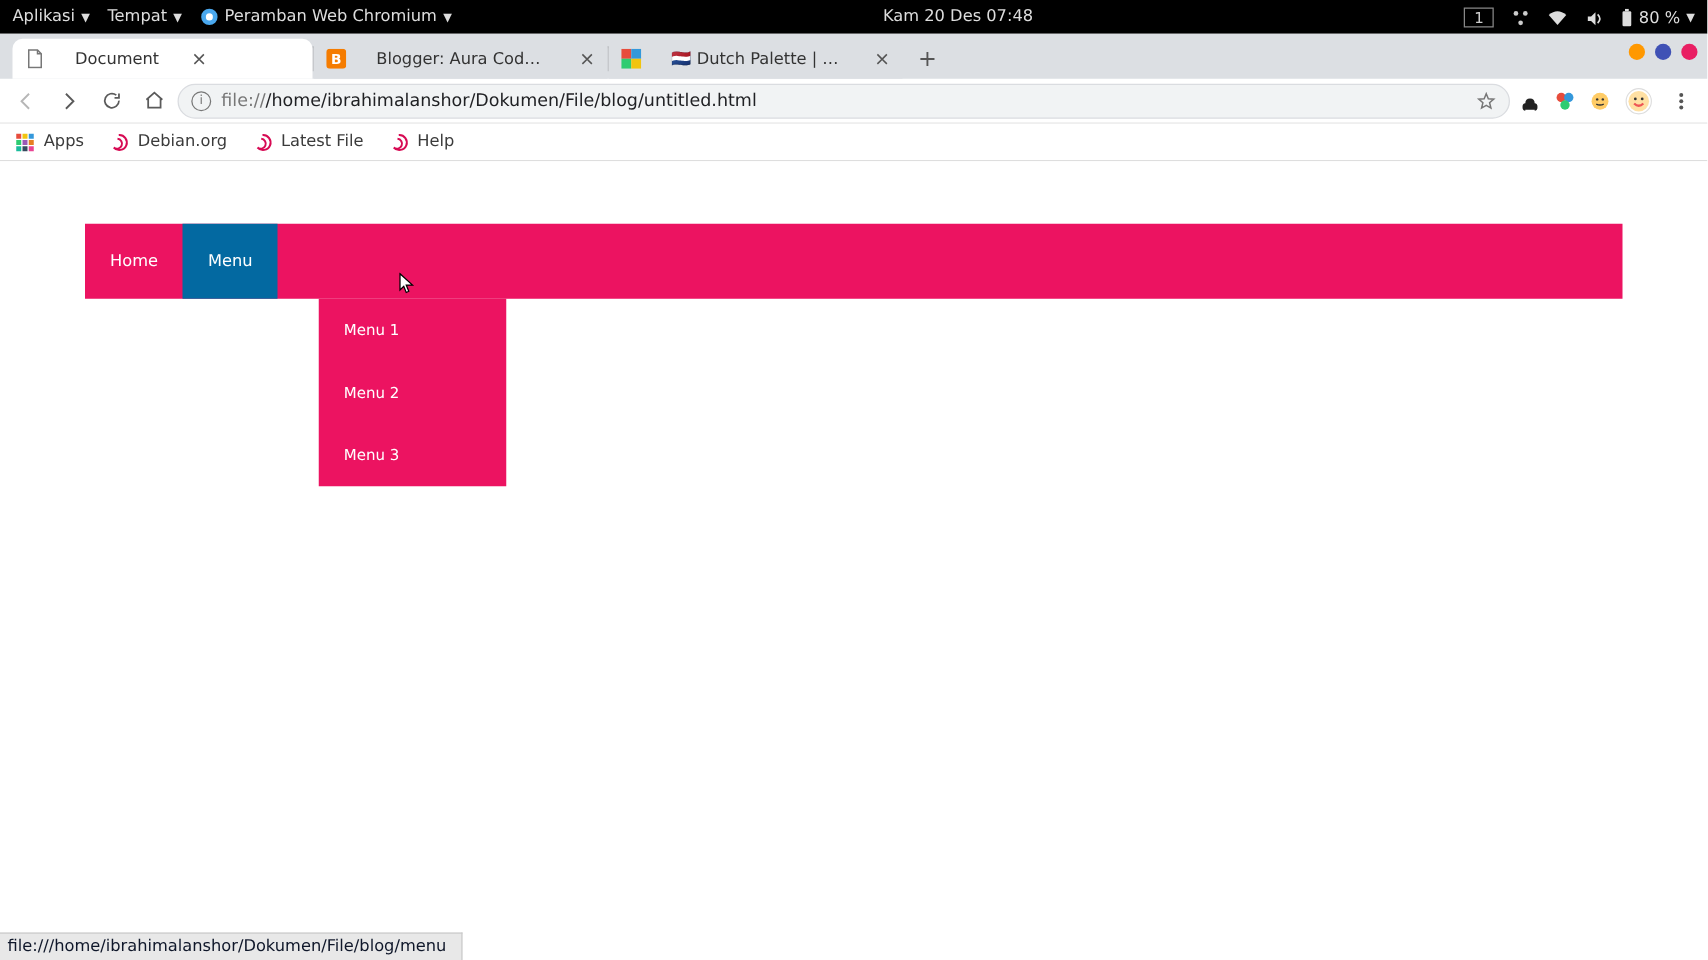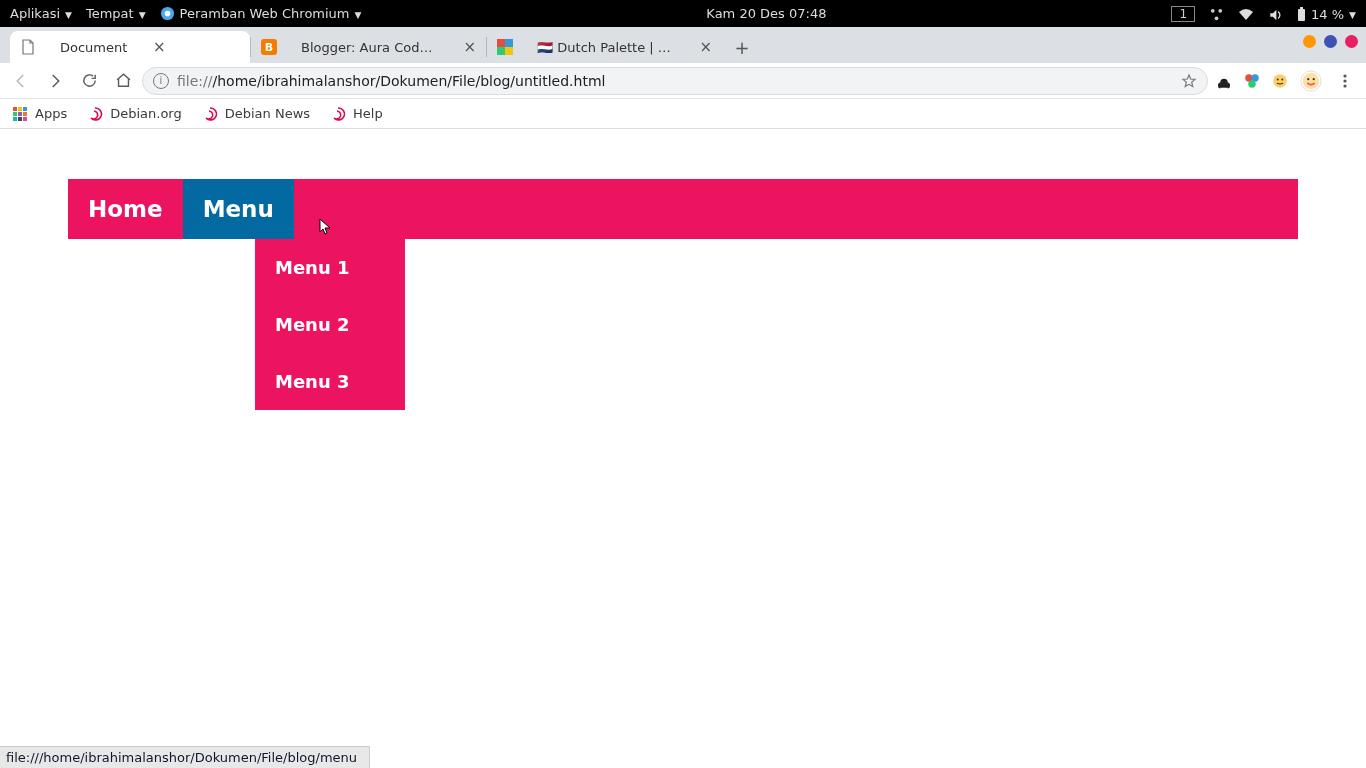--- a/index.html
+++ b/index.html
@@ -39,24 +39,24 @@
   .ext { width:24px;height:24px;display:flex;align-items:center;justify-content:center;font-size:16px; }
 
   
   .bookmarks { height: 30px; background:#fff; border-bottom:1px solid #dedede; display:flex; padding:0 12px; gap:20px; font-size:13px; color:#3b3b3b; }
   .bm { display:flex; align-items:center; gap:7px; cursor:pointer; }
   .bm .swirl { width:16px;height:16px; }
 
   
   .page { position: relative; height: calc(768px - 27px - 36px - 36px - 30px); background:#fff; }
   .navbar { position:absolute; left:68px; right:68px; top:50px; height:60px; background:#ec1361; display:flex; }
-  .navbar a { color:#fff; font-size:23px; text-decoration:none; padding:0 20px; display:flex; align-items:center; height:100%; cursor:pointer;font-weight:bold; }
+  .navbar a { color:#fff; font-size:13px; text-decoration:none; padding:0 20px; display:flex; align-items:center; height:100%; cursor:pointer; }
   .navbar a.hover { background:#0369a1;text-align:center; }
   .dropdown { position:absolute; left:255px; top:110px; width:150px; background:#ec1361; }
-  .dropdown a { display:block; color:#fff; font-size:18px; padding:18px 20px; text-decoration:none; cursor:pointer;font-weight:bold; }
+  .dropdown a { display:block; color:#fff; font-size:12px; padding:18px 20px; text-decoration:none; cursor:pointer; }
   .cursor { position:absolute; left:319px; top:89px; font-size:16px; color:#000; pointer-events:none; }
 
   
   .statusbar { position:absolute; left:0; bottom:0; background:#e8e8e8; border:1px solid #ccc; border-left:none; border-bottom:none; font-size:13px; color:#0f172a; padding:3px 12px 3px 6px; }
 
   
   svg { display:block; }
 </style>
 </head>
 <body>
@@ -105,21 +105,21 @@
           <path d="M11 4q4 4 0 8" fill="none" stroke="currentColor" stroke-width="1.5"></path>
         </svg>
     </span>
     <span class="gnome-item">
       <span class="g-icon">
         <svg width="9" height="15" viewBox="0 0 9 15" fill="#ddd">
             <rect x="1" y="2" width="7" height="12" rx="1"></rect>
             <rect x="3" y="0" width="3" height="2"></rect>
           </svg>
       </span>
-      <span>14 %</span>
+      <span>80 %</span>
       <span class="tri-down">▼</span>
     </span>
   </div>
 </div>
 
 <div class="tabstrip">
   <div class="tab active" style="width:240px;">
     <span class="favi">
       <svg width="14" height="16" viewBox="0 0 14 16" fill="none" stroke="#777" stroke-width="1.2">
           <path d="M2 1h7l3 3v11H2z"></path>
@@ -258,21 +258,21 @@
         </svg>
     </span>
     <span>Debian.org</span>
   </span>
   <span class="bm">
     <span class="swirl">
       <svg width="16" height="16" viewBox="0 0 16 16" fill="none" stroke="#d70a53" stroke-width="1.6">
           <path d="M8 2a6 6 0 1 1-4 10 4 4 0 1 0 3-7"></path>
         </svg>
     </span>
-    <span>Debian News</span>
+    <span>Latest File</span>
   </span>
   <span class="bm">
     <span class="swirl">
       <svg width="16" height="16" viewBox="0 0 16 16" fill="none" stroke="#d70a53" stroke-width="1.6">
           <path d="M8 2a6 6 0 1 1-4 10 4 4 0 1 0 3-7"></path>
         </svg>
     </span>
     <span>Help</span>
   </span>
 </div>

